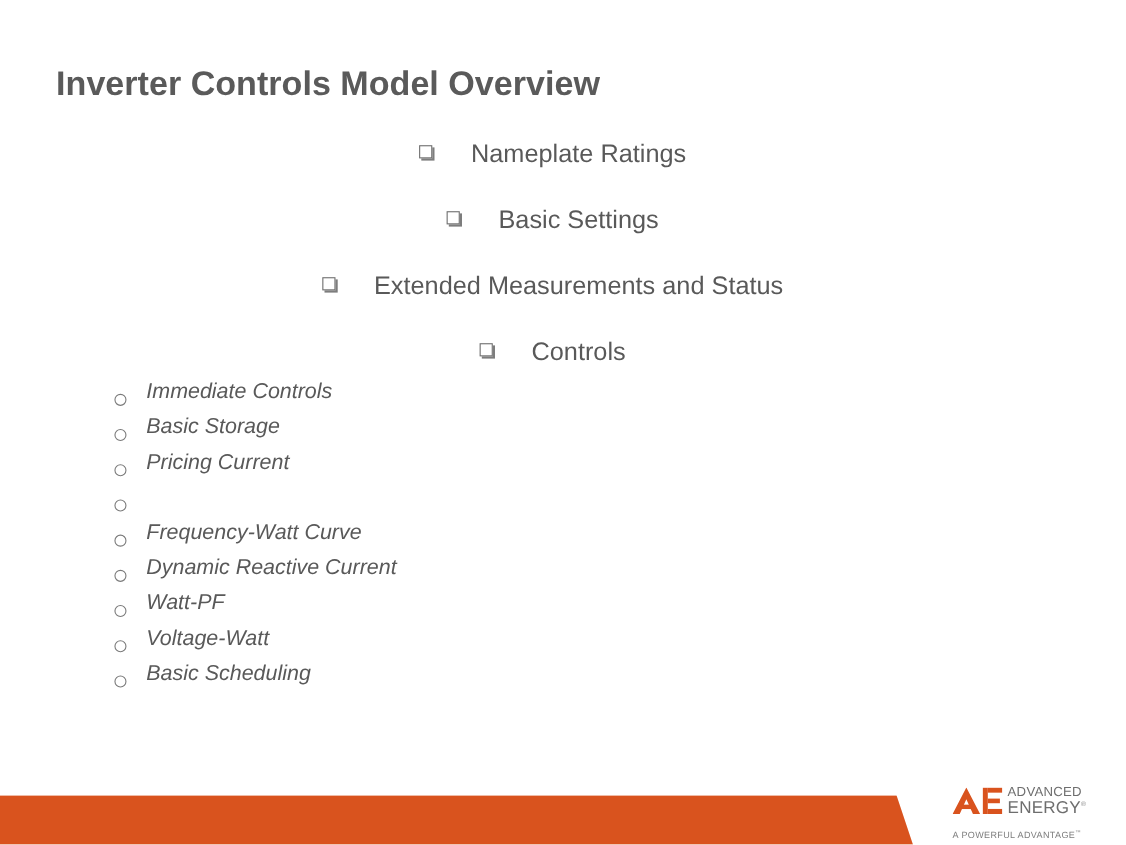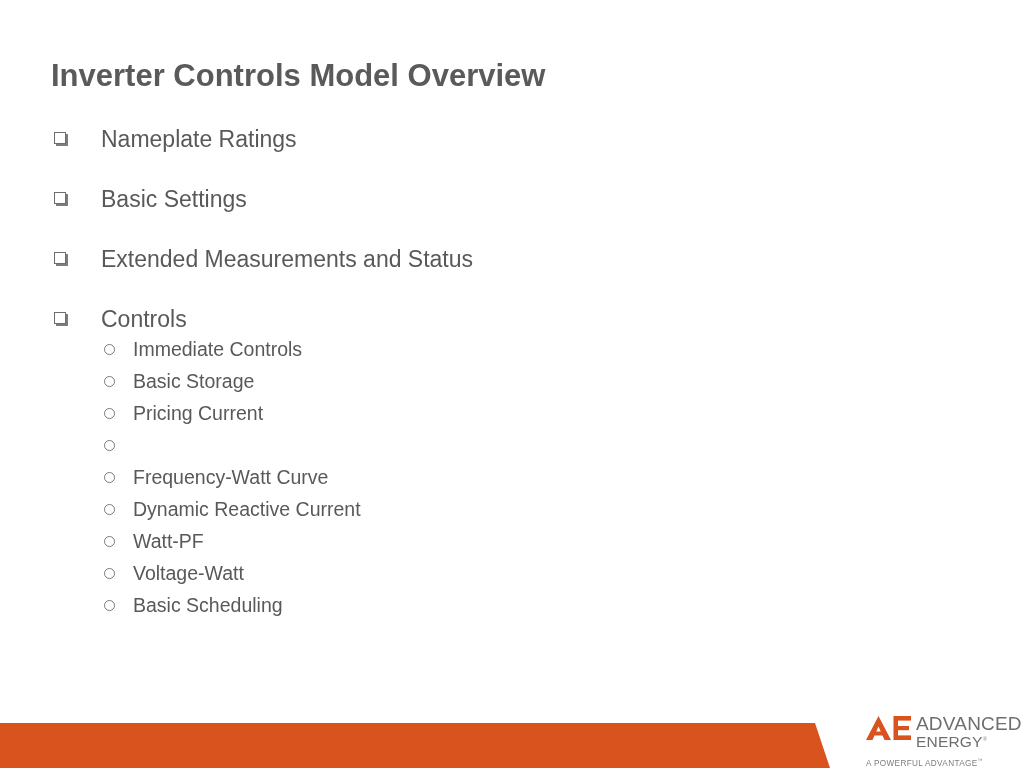--- a/index.html
+++ b/index.html
@@ -44,20 +44,21 @@
   }
 
   .l1-item {
     position: relative;
     height: 60px;
   }
 
   .l1-row {
     display: flex;
     align-items: flex-start;
+    justify-content: center;
   }
 
   .bullet-square {
     position: relative;
     width: 14px;
     height: 14px;
     flex: 0 0 14px;
     margin-top: 7px;
     margin-left: 3px;
   }
@@ -90,22 +91,23 @@
   }
 
   
   .l2-list {
     margin-top: 4px;
     margin-left: 0px;
   }
 
   .l2-item {
     display: flex;
-    align-items: flex-start;
+    align-items: flex-end;
     height: 32px;
+    font-style: italic;
   }
 
   .bullet-circle {
     width: 11px;
     height: 11px;
     flex: 0 0 11px;
     margin-left: 53px;
     margin-top: 7px;
     border: 1.5px solid #7a7a7a;
     border-radius: 50%;
@@ -152,21 +154,21 @@
   }
 
   .logo-words {
     margin-left: 4px;
     display: flex;
     flex-direction: column;
     line-height: 1;
   }
 
   .logo-word-1 {
-    font-size: 19px;
+    font-size: 12px;
     letter-spacing: 0.2px;
     color: #6e6e6e;
     font-family: "Liberation Sans", sans-serif;
   }
 
   .logo-word-2 {
     font-size: 15.5px;
     letter-spacing: 0.2px;
     color: #6e6e6e;
     margin-top: 1px;

